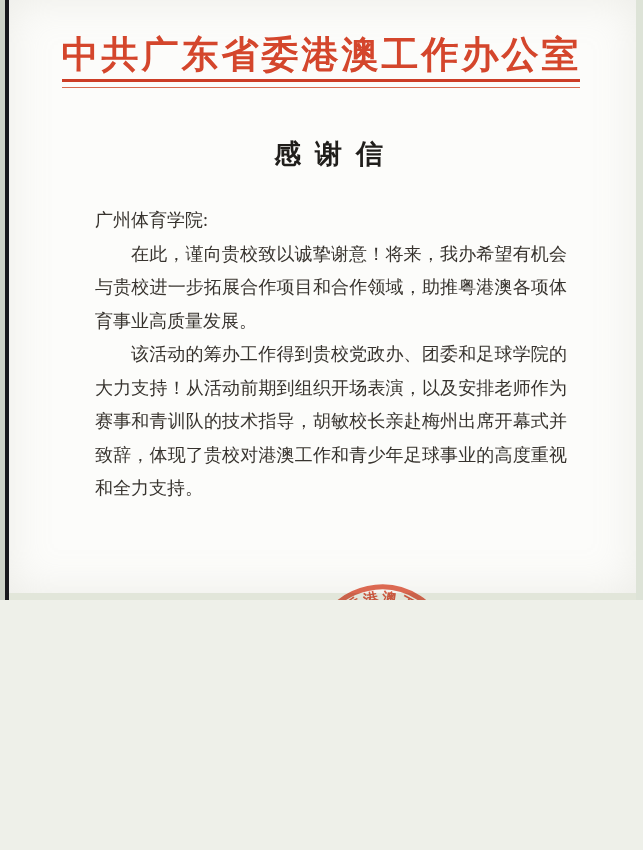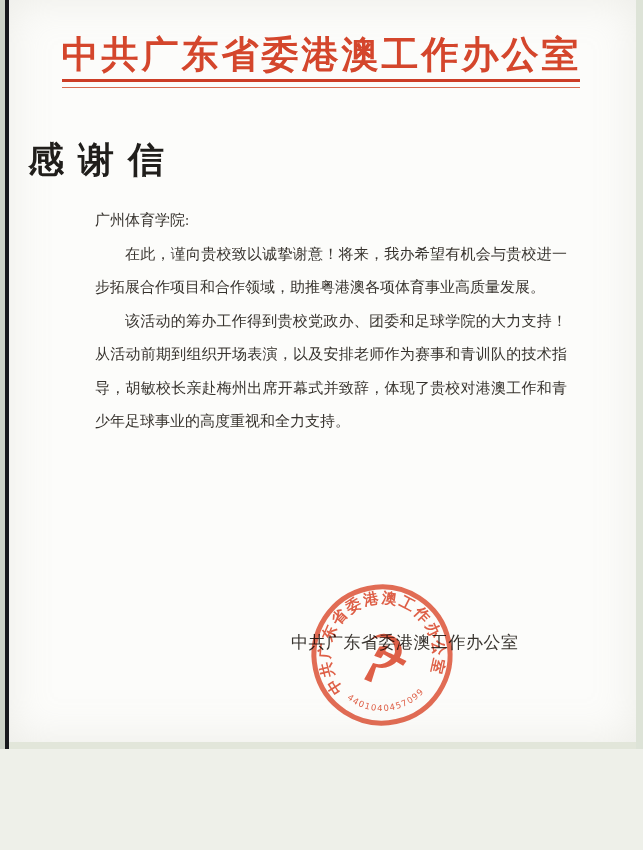--- a/index.html
+++ b/index.html
@@ -1,42 +1,42 @@
 <!DOCTYPE html>
 <html><head>
 <meta charset="utf-8">
 <style>
   * { margin:0; padding:0; box-sizing:border-box; }
   html,body { width:643px; height:850px; }
   body { font-family:"Liberation Serif","DejaVu Serif",serif; background:#eef0e9; }
 
-  .scan { position:relative; width:643px; height:749px; overflow:hidden; background:#fde047; }
+  .scan { position:relative; width:643px; height:600px; overflow:hidden; background:#fde047; }
   .edge-left-light { position:absolute; left:0; top:0; bottom:0; width:5px; background:#ccd2c7; }
   .edge-left-dark  { position:absolute; left:5px; top:0; bottom:0; width:4px; background:#17181c; }
   .page { position:absolute; left:9px; top:0; right:7px; bottom:7px;
           background:#fcfcfa;
           box-shadow: inset 0 0 40px rgba(190,190,180,.25); }
   .edge-right  { position:absolute; right:0; top:0; bottom:0; width:7px; background:#dde3d7; }
   .edge-bottom { position:absolute; left:9px; right:7px; bottom:0; height:7px; background:#e2e6da; }
 
   .letterhead-org { position:absolute; left:0; right:0; top:30px;
                     text-align:center; font-size:37px; font-weight:700;
                     letter-spacing:3px; color:#d4462c; }
   .rule { position:absolute; left:62px; width:518px; }
   .rule-top-thick    { top:79px;  height:3px; background:#cc3d26; }
   .rule-top-thin     { top:87px;  height:1px; background:#d96a4f; }
   .rule-bottom-thin  { top:783px; height:1px; background:#d96a4f; }
   .rule-bottom-thick { top:786px; height:3px; background:#cc3d26; }
 
   .letter-title { position:absolute; left:0; right:0; top:136px;
-                  text-align:left; font-size:36px; font-weight:700;
+                  text-align:center; font-size:27px; font-weight:700;
                   letter-spacing:14px; padding-left:28px; color:#201e1b; }
 
   .letter-body { position:absolute; left:95px; top:204px; width:472px;
-                 font-size:15px; line-height:33.5px; color:#37332e;
+                 font-size:18px; line-height:33.5px; color:#37332e;
                  text-align:justify; }
   .letter-body p { margin:0; text-indent:2em; }
   .letter-body p.salutation { text-indent:0; }
 
   .sig-org  { position:absolute; left:291px; top:631px; font-size:17px; color:#37332e; letter-spacing:.5px; }
   .sig-date { position:absolute; left:322px; top:664px; font-size:17px; color:#37332e; letter-spacing:.5px; }
 
   .stamp { position:absolute; left:297px; top:570px; width:170px; height:170px;
            transform:rotate(-12deg); mix-blend-mode:multiply; opacity:.88; }
   .stamp text { fill:#dd4a2e; }

